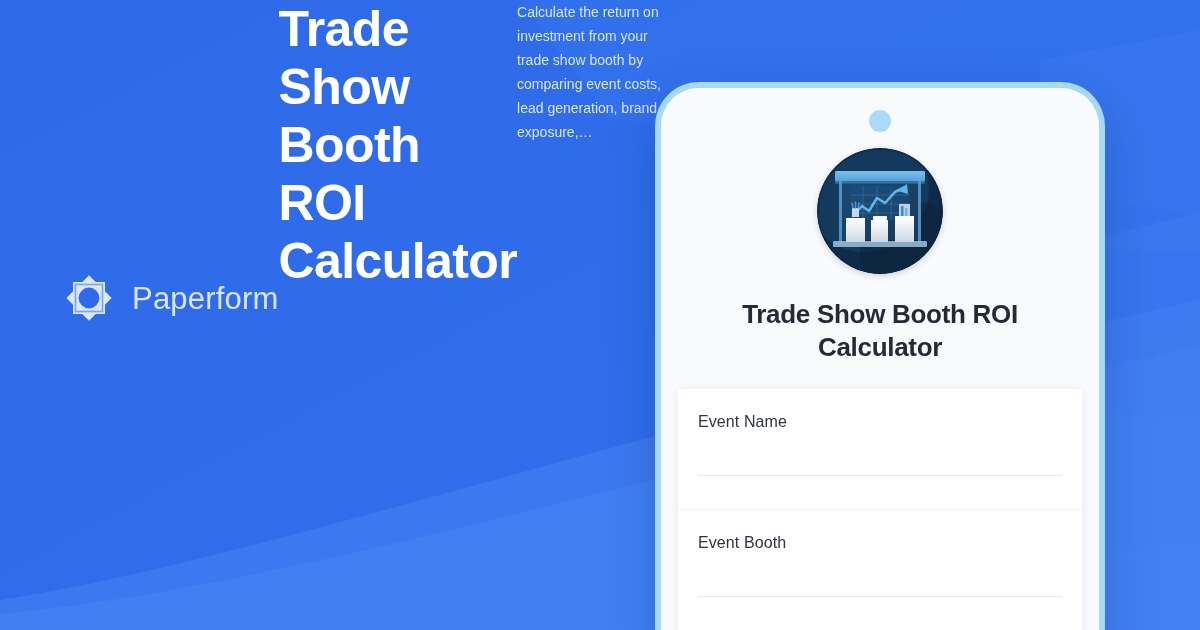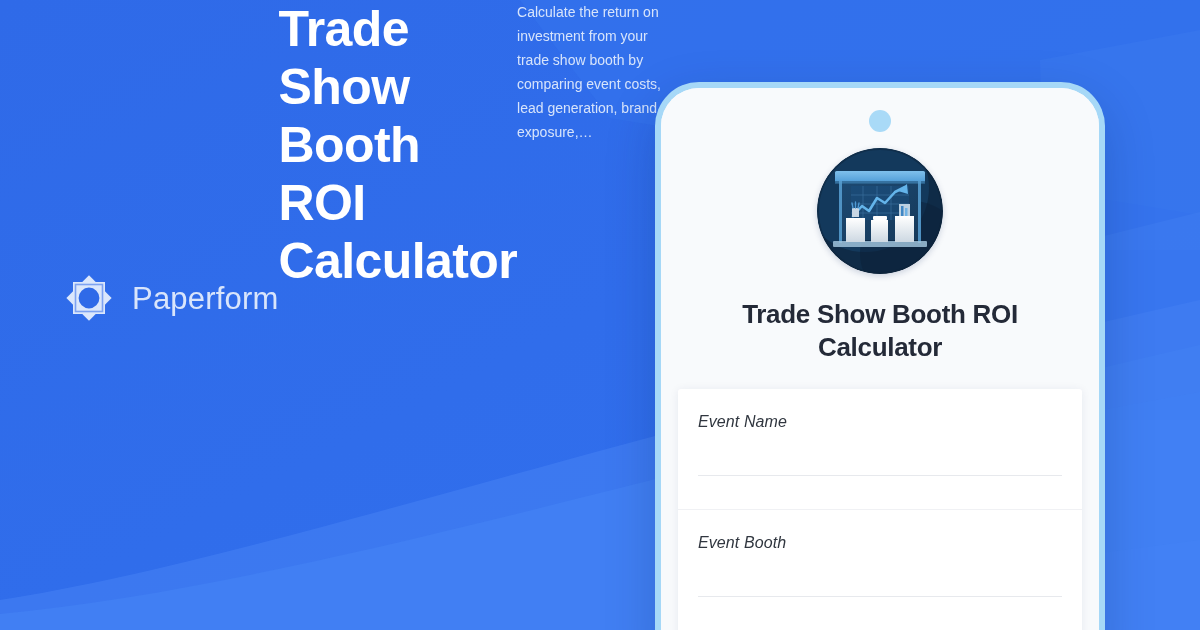--- a/index.html
+++ b/index.html
@@ -121,21 +121,20 @@
     border-radius:3px;
     box-shadow:0 1px 10px rgba(20,40,90,.08);
     overflow:hidden;
     flex:1 1 auto;
   }
 
   .field {
     padding:24px 20px 16px 20px;
     height:121px;
     border-bottom:1px solid #f0f1f4;
-    font-style:italic;
   }
   .field:last-child { border-bottom:none; }
 
   .field-label {
     font-size:16px;
     color:#30363f;
     font-weight:400;
     letter-spacing:.1px;
   }
   .field-underline {

